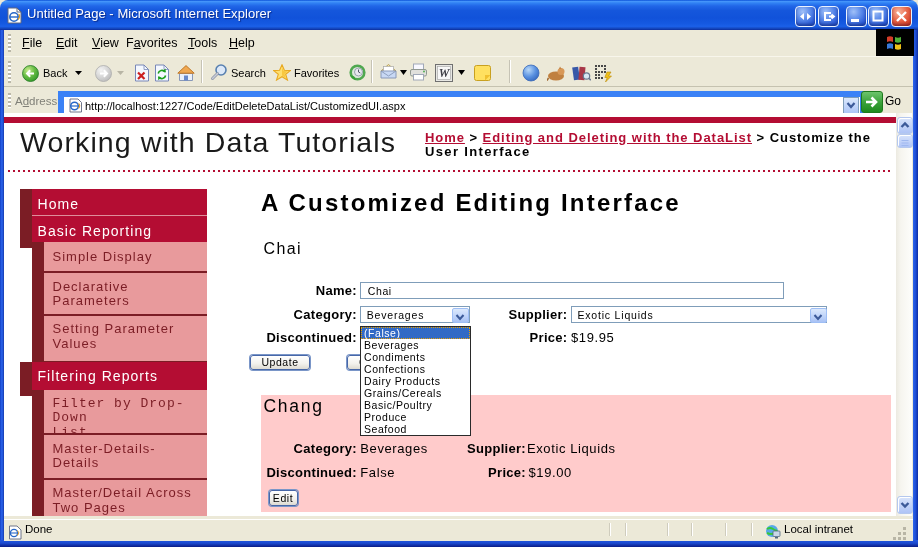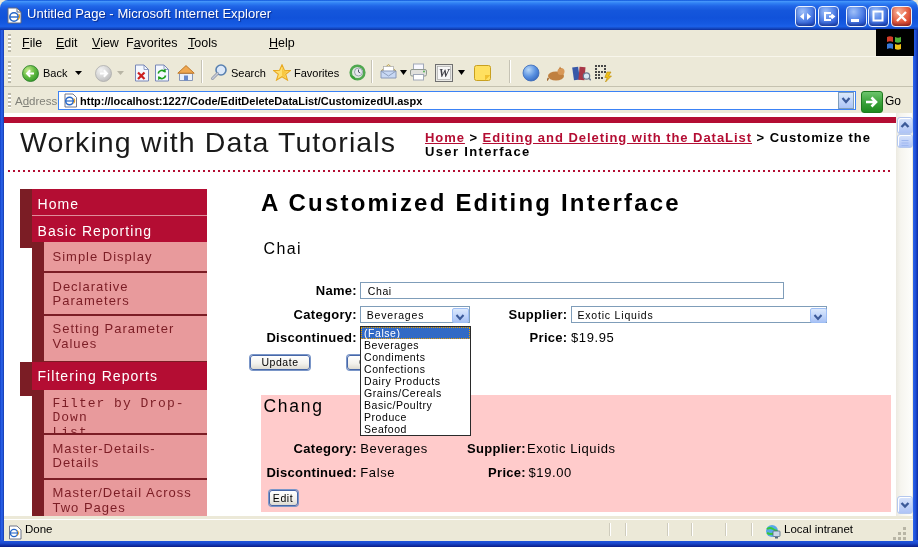--- a/index.html
+++ b/index.html
@@ -26,21 +26,21 @@
 .menuitem{top:6px;font-size:12.5px;color:#000;}
 .menuitem u{text-decoration:underline;}
 #logobox{left:876px;top:29px;width:38px;height:27px;background:#000;}
 
 #toolbar{left:4px;top:56px;width:909px;height:31px;background:#ECE9D8;border-bottom:1px solid #C5C2B0;border-top:1px solid #F8F6EC;box-sizing:border-box;}
 .tbsep{top:4px;width:1px;height:23px;background:#C6C3B5;border-right:1px solid #FFF;}
 .tbtext{top:67px;font-size:11px;color:#000;}
 
 #addrbar{left:4px;top:88px;width:909px;height:25px;background:#ECE9D8;}
 #addrlabel{left:15px;top:95px;font-size:11.5px;color:#808078;}
-#addrinput{left:58px;top:91px;width:796px;height:17px;background:#FFF;border:1px solid #3b82f6;font-weight:bold;}
+#addrinput{left:58px;top:91px;width:796px;height:17px;background:#FFF;border:6px solid #3b82f6;}
 #addrtext{left:21px;top:3px;font-size:11px;color:#000;white-space:nowrap;}
 #addrdrop{left:779px;top:0px;width:16px;height:17px;border:1px solid #7F9DB9;box-sizing:border-box;
   background:linear-gradient(180deg,#DCE9FC 0%,#C2D6FA 50%,#ADC5F6 100%);}
 #gobtn{left:861px;top:91px;width:20px;height:20px;border-radius:3px;border:1px solid #1E7A1E;
   background:linear-gradient(180deg,#6CC46C 0%,#38A038 55%,#1E8A1E 100%);}
 #gotext{left:885px;top:94px;font-size:12px;color:#000;}
 
 #client{left:4px;top:113px;width:892px;height:403px;background:#FFF;overflow:hidden;}
 #redbar{left:0;top:4px;width:892px;height:6px;background:#B40D33;}
 #sitetitle{left:16px;top:10.5px;font-size:28.5px;color:#1A1A1A;letter-spacing:1.1px;line-height:36px;}
@@ -122,21 +122,21 @@
     </svg>
   </div>
 
 <div class="abs" id="menubar"></div>
 <div class="abs grip" style="left:8px;top:34px;height:18px;"></div>
 <div class="abs menuitem" style="left:22px;top:36px;"><u>F</u>ile</div>
 <div class="abs menuitem" style="left:56px;top:36px;"><u>E</u>dit</div>
 <div class="abs menuitem" style="left:92px;top:36px;"><u>V</u>iew</div>
 <div class="abs menuitem" style="left:126px;top:36px;">F<u>a</u>vorites</div>
 <div class="abs menuitem" style="left:188px;top:36px;"><u>T</u>ools</div>
-<div class="abs menuitem" style="left:229px;top:36px;margin-left:40px;"><u>H</u>elp</div>
+<div class="abs menuitem" style="left:229px;top:36px;"><u>H</u>elp</div>
 <div class="abs" id="logobox"></div>
 <svg class="abs" style="left:884px;top:33px;" width="22" height="20" viewBox="0 0 22 20">
  <path d="M3 4 Q6 2.5 9 4 L9 9 Q6 7.5 3 9 Z" fill="#D43C28"></path>
  <path d="M11 4 Q14 5.5 17 4 L17 9 Q14 10.5 11 9 Z" fill="#50B038"></path>
  <path d="M3 11 Q6 9.5 9 11 L9 16 Q6 14.5 3 16 Z" fill="#3878D8"></path>
  <path d="M11 11 Q14 12.5 17 11 L17 16 Q14 17.5 11 16 Z" fill="#F0C018"></path>
 </svg>
 
 <div class="abs" id="toolbar"></div>
 <div class="abs grip" style="left:8px;top:61px;height:22px;"></div>

